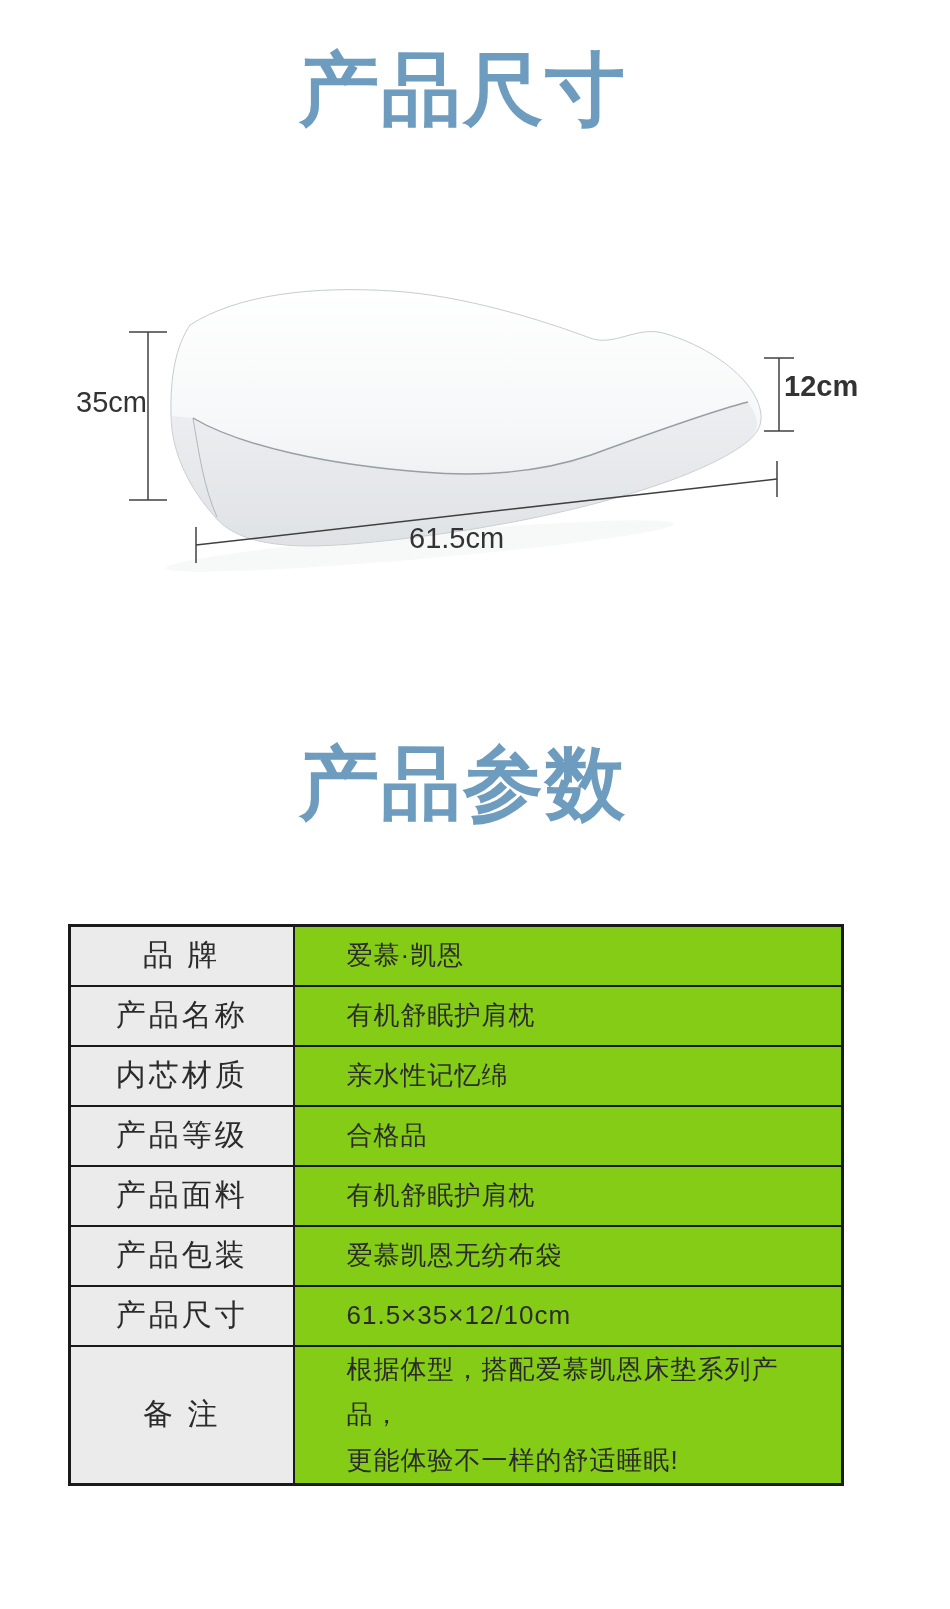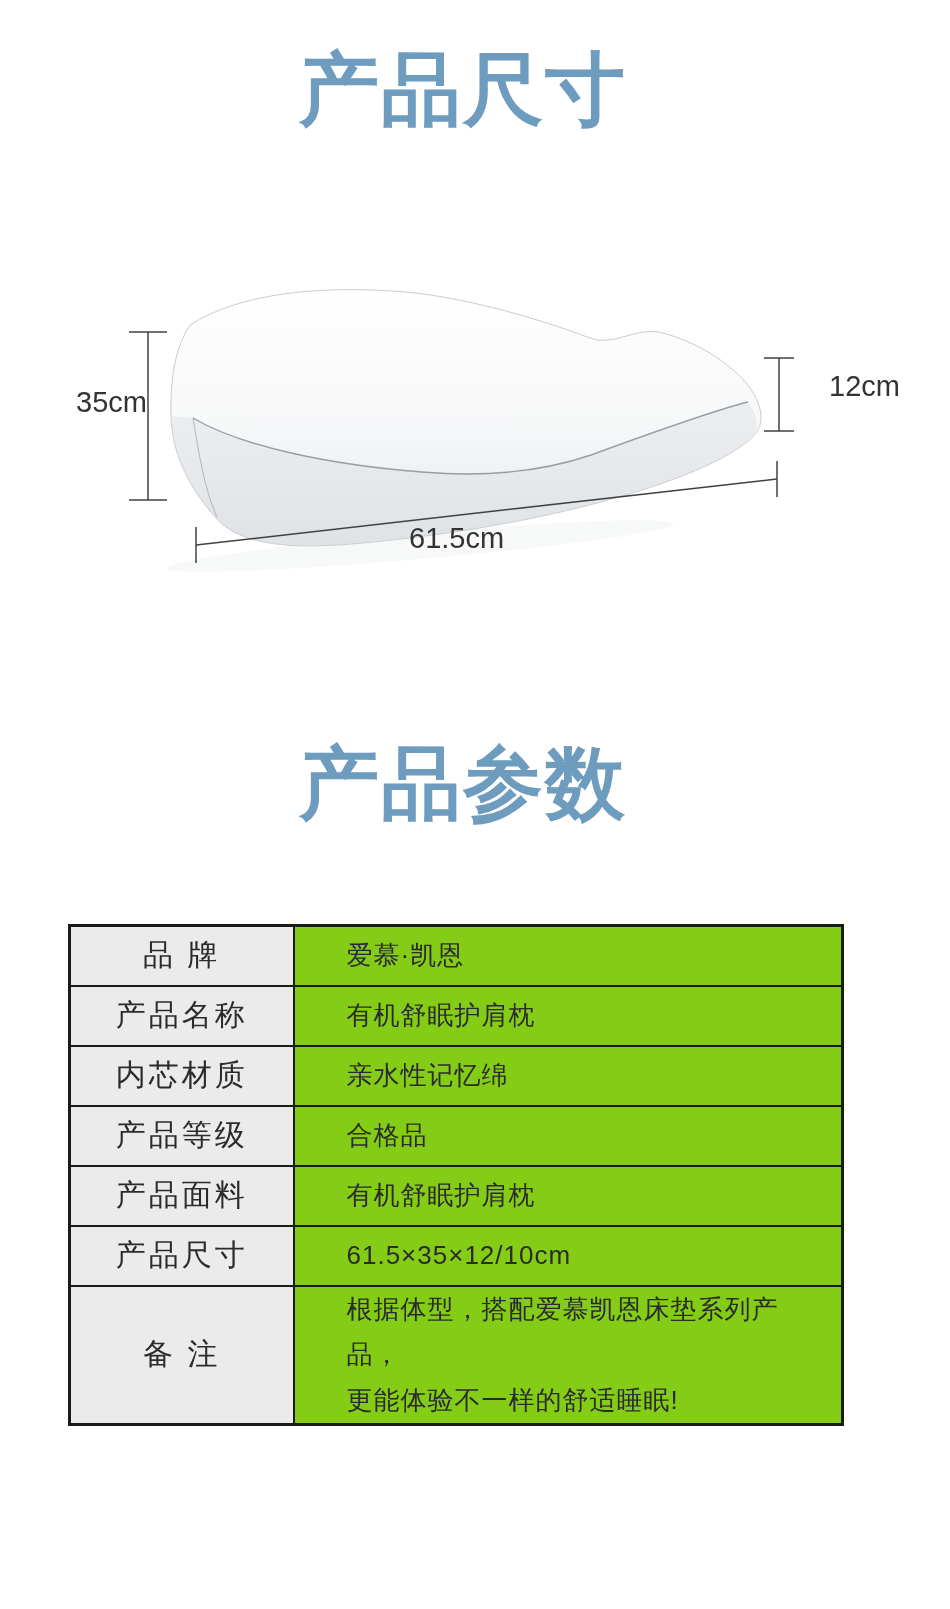--- a/index.html
+++ b/index.html
@@ -14,21 +14,21 @@
     color:#6d9cbe;letter-spacing:2px;margin:0;
   }
   #title-dimensions{top:46px;}
   #title-specs{top:740px;}
   #figure{position:absolute;left:0;top:250px;width:950px;height:340px;}
   .dim-label{
     position:absolute;font-size:29px;color:#333;letter-spacing:0px;
     white-space:nowrap;
   }
   #height-label{left:33px;top:386px;margin-left:43px;}
-  #thickness-label{left:829px;top:370px;}
+  #thickness-label{left:784px;top:370px;font-weight:bold;}
   #width-label{left:409px;top:522px;}
   .spec-table{
     position:absolute;left:68px;top:924px;width:776px;
     border-collapse:collapse;table-layout:fixed;
     border:3px solid #1a1a1a;
   }
   .spec-table col.c1{width:224px;}
   .spec-table th{
     background:#ebebeb;font-weight:400;font-size:30px;letter-spacing:3px;
     color:#2b2b2b;border:2px solid #1a1a1a;text-align:center;padding:0;
@@ -132,20 +132,24 @@
       </tr>
       <tr class="r">
         <th>产品等级</th>
         <td>合格品</td>
       </tr>
       <tr class="r">
         <th>产品面料</th>
         <td>有机舒眠护肩枕</td>
       </tr>
       <tr class="r">
+        <th>产品包装</th>
+        <td>爱慕凯恩无纺布袋</td>
+      </tr>
+      <tr class="r">
         <th>产品尺寸</th>
         <td>61.5×35×12/10cm</td>
       </tr>
       <tr class="r remark-row">
         <th>备 注</th>
         <td>
           <div>根据体型，搭配爱慕凯恩床垫系列产品，</div>
           <div>更能体验不一样的舒适睡眠!</div>
         </td>
       </tr>

